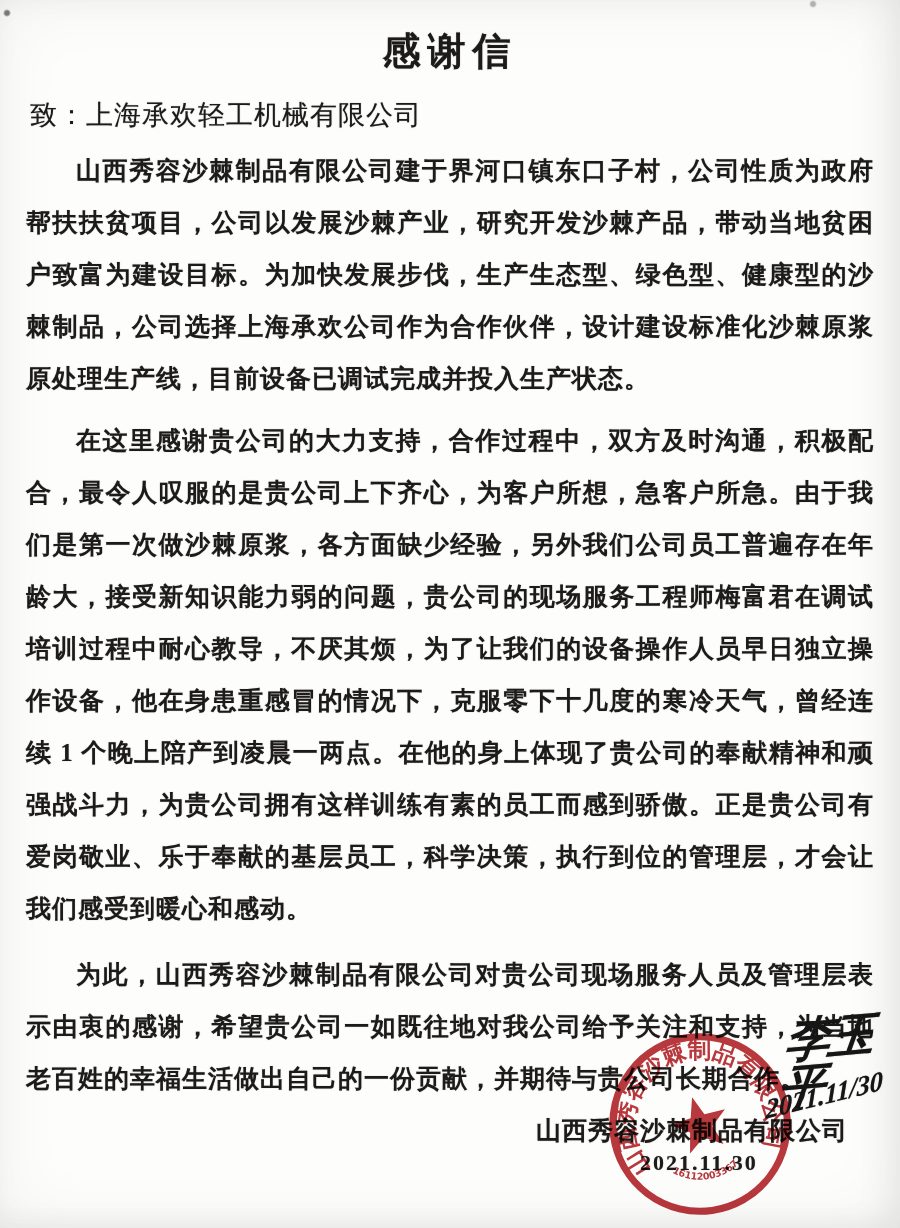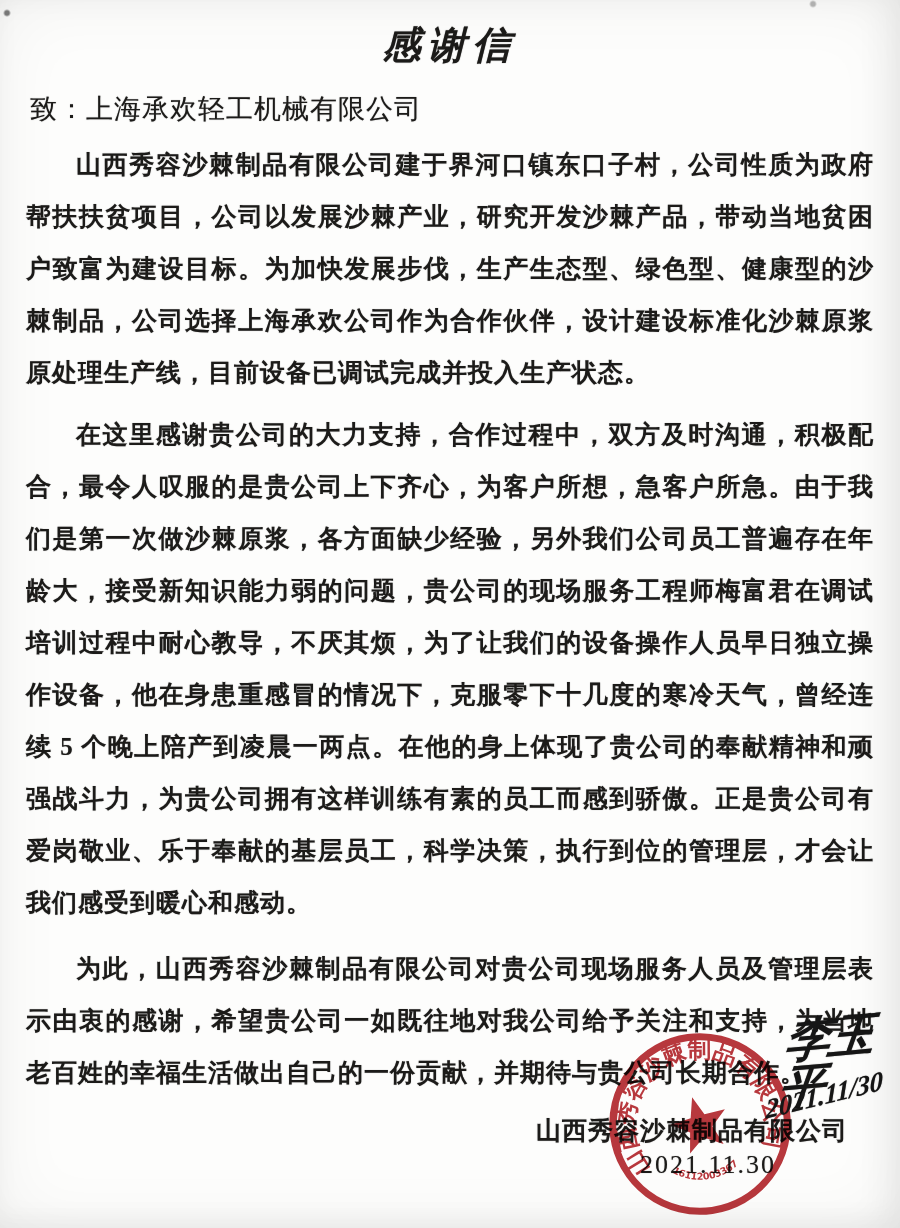--- a/index.html
+++ b/index.html
@@ -13,24 +13,23 @@
       linear-gradient(#fdfdfc,#fdfdfc);
     overflow:hidden;
     font-family:"Liberation Serif","DejaVu Serif",serif;
     color:#1c1b19;
   }
   .page::after{
     content:"";position:absolute;inset:0;pointer-events:none;
     box-shadow:inset 0 0 70px rgba(0,0,0,.05), inset -18px 0 30px rgba(0,0,0,.045), inset 0 -12px 25px rgba(0,0,0,.03);
   }
   .title{
-    margin:20px 0 0;text-align:center;
+    margin:26px 0 0;text-align:center;
     font-size:38px;font-weight:700;letter-spacing:7px;
     text-shadow:0 0 1px rgba(30,30,30,.6);
-    font-style:italic;
   }
   .recipient{
     margin:20px 0 0 30px;
     font-size:27px;font-weight:400;letter-spacing:1px;
     text-shadow:0 0 1px rgba(30,30,30,.5);
   }
   .body{margin-top:12px;}
   .body p{
     margin:0 26px;
     font-size:25px;line-height:52px;font-weight:600;
@@ -40,21 +39,21 @@
   .body p + p{margin-top:10px;}
   .body p:last-child{margin-top:14px;}
 
   .sign-company{
     position:absolute;left:536px;top:1114px;
     font-size:25px;font-weight:600;letter-spacing:1px;
     text-shadow:0 0 1px rgba(40,40,40,.5);
   }
   .sign-date{
     position:absolute;left:640px;top:1150px;
-    font-size:26px;font-weight:400;letter-spacing:2px;
+    font-size:22px;font-weight:700;letter-spacing:2px;
     text-shadow:0 0 1px rgba(40,40,40,.5);
   }
   .seal{
     position:absolute;left:604px;top:1028px;width:192px;height:192px;
     transform:rotate(-8deg);
     mix-blend-mode:multiply;opacity:.93;
   }
   .hw-name{
     position:absolute;left:782px;top:1014px;
     font-size:46px;font-weight:700;color:#161616;
@@ -74,21 +73,21 @@
 <body>
 
 <div class="page">
 
   <h1 class="title">感谢信</h1>
 
   <div class="recipient">致：上海承欢轻工机械有限公司</div>
 
   <div class="body">
     <p>山西秀容沙棘制品有限公司建于界河口镇东口子村，公司性质为政府帮扶扶贫项目，公司以发展沙棘产业，研究开发沙棘产品，带动当地贫困户致富为建设目标。为加快发展步伐，生产生态型、绿色型、健康型的沙棘制品，公司选择上海承欢公司作为合作伙伴，设计建设标准化沙棘原浆原处理生产线，目前设备已调试完成并投入生产状态。</p>
-    <p>在这里感谢贵公司的大力支持，合作过程中，双方及时沟通，积极配合，最令人叹服的是贵公司上下齐心，为客户所想，急客户所急。由于我们是第一次做沙棘原浆，各方面缺少经验，另外我们公司员工普遍存在年龄大，接受新知识能力弱的问题，贵公司的现场服务工程师梅富君在调试培训过程中耐心教导，不厌其烦，为了让我们的设备操作人员早日独立操作设备，他在身患重感冒的情况下，克服零下十几度的寒冷天气，曾经连续 5 个晚上陪产到凌晨一两点。在他的身上体现了贵公司的奉献精神和顽强战斗力，为贵公司拥有这样训练有素的员工而感到骄傲。正是贵公司有爱岗敬业、乐于奉献的基层员工，科学决策，执行到位的管理层，才会让我们感受到暖心和感动。</p>
+    <p>在这里感谢贵公司的大力支持，合作过程中，双方及时沟通，积极配合，最令人叹服的是贵公司上下齐心，为客户所想，急客户所急。由于我们是第一次做沙棘原浆，各方面缺少经验，另外我们公司员工普遍存在年龄大，接受新知识能力弱的问题，贵公司的现场服务工程师梅富君在调试培训过程中耐心教导，不厌其烦，为了让我们的设备操作人员早日独立操作设备，他在身患重感冒的情况下，克服零下十几度的寒冷天气，曾经连续 1 个晚上陪产到凌晨一两点。在他的身上体现了贵公司的奉献精神和顽强战斗力，为贵公司拥有这样训练有素的员工而感到骄傲。正是贵公司有爱岗敬业、乐于奉献的基层员工，科学决策，执行到位的管理层，才会让我们感受到暖心和感动。</p>
     <p>为此，山西秀容沙棘制品有限公司对贵公司现场服务人员及管理层表示由衷的感谢，希望贵公司一如既往地对我公司给予关注和支持，为当地老百姓的幸福生活做出自己的一份贡献，并期待与贵公司长期合作。</p>
   </div>
 
   <div class="sign-company">山西秀容沙棘制品有限公司</div>
 
   <div class="sign-date">2021.11.30</div>
 
   <svg class="seal" viewBox="0 0 220 220" aria-hidden="true">
     <circle cx="110" cy="110" r="100" fill="none" stroke-width="8" stroke="#b4282e"></circle>
     <polygon points="105.3,78.3 116.6,99.6 140.6,97.1 123.8,114.4 133.6,136.5 111.9,125.9 94.0,142.0 97.4,118.1 76.5,106.1 100.3,102.0" fill="#b4282e"></polygon>

